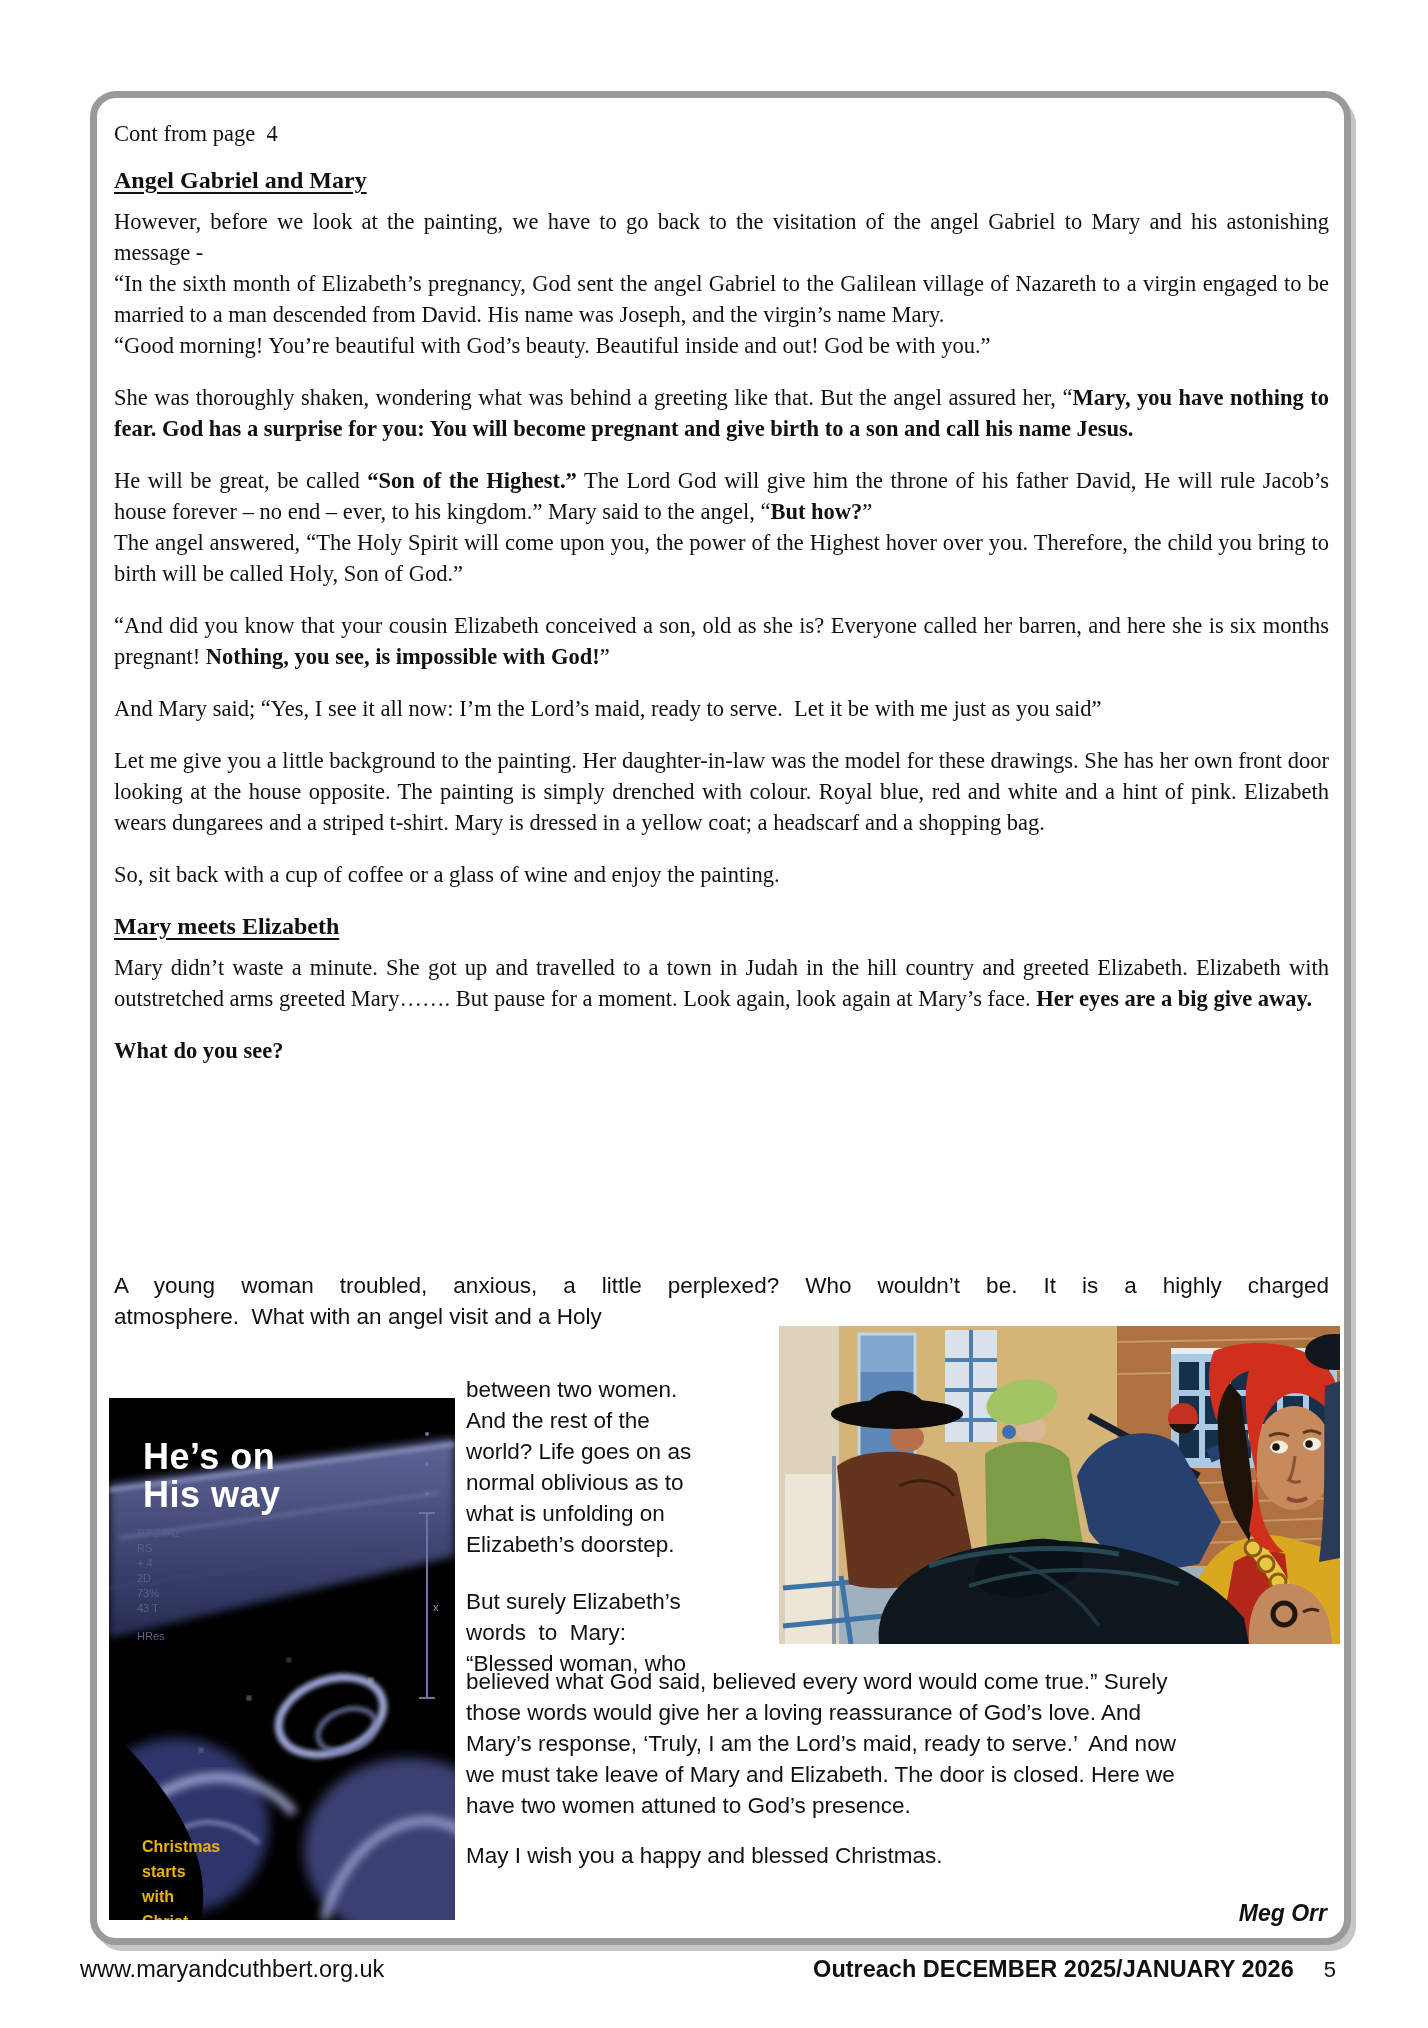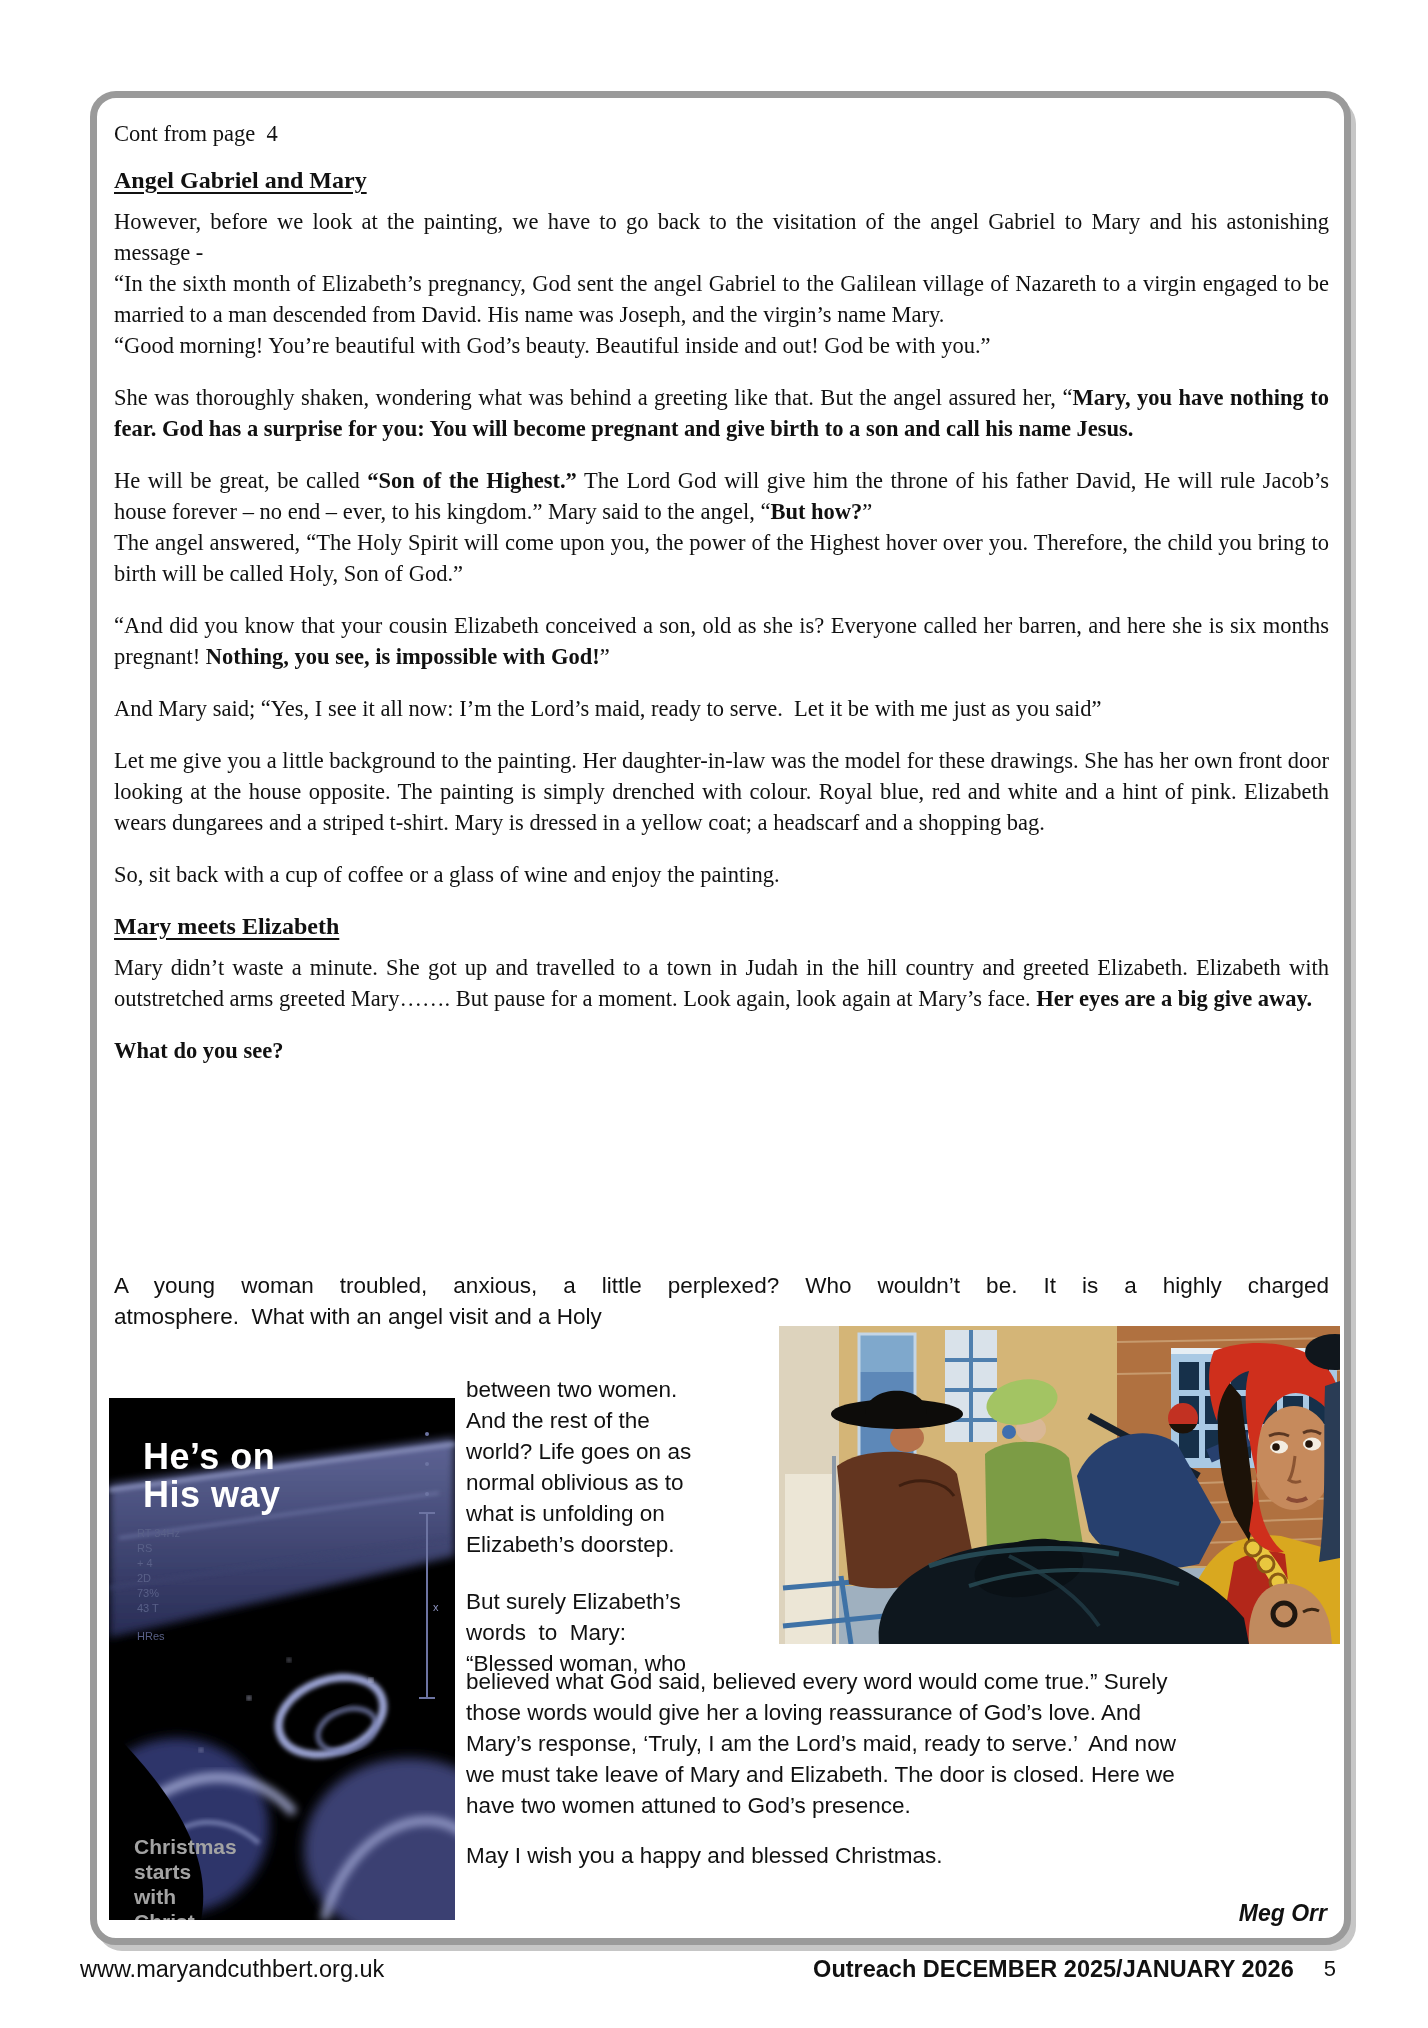--- a/index.html
+++ b/index.html
@@ -25,25 +25,25 @@
   .author{position:absolute;top:636px;right:2px;font-weight:bold;font-style:italic;font-size:23px;}
   .ln{white-space:pre-wrap;}
   .gap{height:26px;}
 
   figure{margin:0;padding:0;}
   .ultrasound{position:absolute;left:-5px;top:136px;width:346px;height:522px;background:#000;overflow:hidden;}
   .ultrasound svg{position:absolute;left:0;top:0;}
   .us-title{position:absolute;left:34px;top:40px;color:#ffffff;font-weight:bold;font-size:36px;line-height:38px;letter-spacing:.5px;}
   .us-readout{position:absolute;left:28px;top:128px;color:#596088;font-size:11px;line-height:15px;}
   .us-readout .ln:last-child{margin-top:13px;}
-  .us-caption{position:absolute;left:25px;top:436px;color:#a3a3a3;font-weight:bold;font-size:21px;line-height:25px;}
+  .us-caption{position:absolute;left:33px;top:436px;color:#eab308;font-weight:bold;font-size:16px;line-height:25px;}
 
   .painting{position:absolute;right:-11px;top:64px;width:561px;height:318px;overflow:hidden;background:#c9a86f;}
 
-  .footer{position:absolute;left:80px;right:92px;top:1956px;display:flex;align-items:flex-start;font-size:23.5px;color:#111;}
+  .footer{position:absolute;left:80px;right:92px;top:1956px;display:flex;align-items:center;font-size:23.5px;color:#111;}
   .footer .site{flex:0 0 auto;}
   .footer .spacer{flex:1 1 auto;}
   .footer .pub{font-weight:bold;}
   .footer .pagenum{margin-left:30px;font-size:22px;}
 </style>
 </head>
 <body>
 
 <div class="page">
   <div class="frame">

